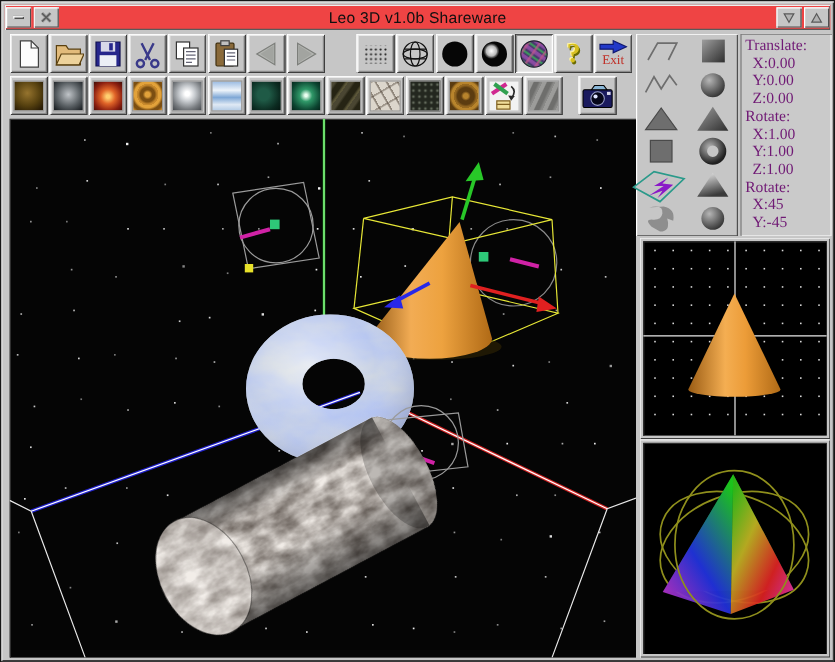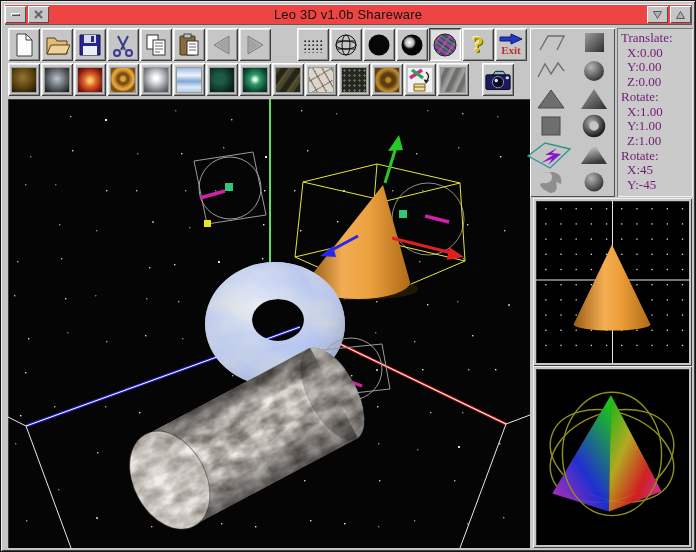--- a/index.html
+++ b/index.html
@@ -22,21 +22,21 @@
     display:flex;flex-direction:column;align-items:center;justify-content:center;}
   .tbtn svg{width:26px;height:26px;display:block;}
   .tbtn.gap{margin-left:25px;}
   .tbtn.gap2{margin-left:12px;}
   .tbtn.pressed{background:#dedede;
     box-shadow:inset 1px 1px 0 #3e3e3e, inset -1px -1px 0 #fff, inset 2px 2px 0 #8b8b8b, inset -2px -2px 0 #e9e9e9;}
   .help-q{font-family:"Liberation Serif",serif;font-weight:bold;font-size:23px;line-height:23px;color:#d8c020;
     text-shadow:1px 1px 0 #6a6a00, -1px -1px 0 #fff4a0;}
   .exit-wrap{display:flex;flex-direction:column;align-items:center;}
   .exit-wrap svg{width:24px;height:12px;}
-  .exit-t{font-family:"Liberation Serif",serif;font-size:11px;line-height:11px;color:#c03028;font-weight:bold;}
+  .exit-t{font-family:"Liberation Serif",serif;font-size:11px;line-height:11px;color:#c03028;font-weight:normal;}
   .sw{width:26px;height:26px;display:block;border:1px solid #9a9a9a;box-sizing:border-box;}
   
   .sw-bronze{background:radial-gradient(circle at 45% 40%, #96742e, #55400f 55%, #2a1d06 88%);}
   .sw-steel{background:radial-gradient(circle at 50% 45%, #c0c4c8, #5a6064 55%, #1e2226 92%);}
   .sw-lava{background:radial-gradient(circle at 50% 52%, #ffcf70 0 8%, #e06428 35%, #8c1f10 70%, #3c0c06 100%);}
   .sw-gold{background:repeating-radial-gradient(circle at 50% 45%, #e2a23a 0 2px, #7c4f12 4px 6px, #c8892c 8px 9px);}
   .sw-silver{background:radial-gradient(circle at 50% 42%, #ffffff 0 10%, #c8ccd0 35%, #787c80 70%, #44484c 100%);}
   .sw-sky{background:linear-gradient(180deg,#9cbce2 0%,#eef4fa 30%,#7fa8d6 55%,#dfe9f4 80%,#b4cce6 100%);}
   .sw-greenmarble{background:radial-gradient(circle at 40% 45%, #1f5a46 0 25%, #0b2a20 70%, #051510 100%);}
   .sw-emerald{background:radial-gradient(circle at 50% 48%, #eafff0 0 6%, #2f9868 30%, #0c4430 72%, #052218 100%);}

